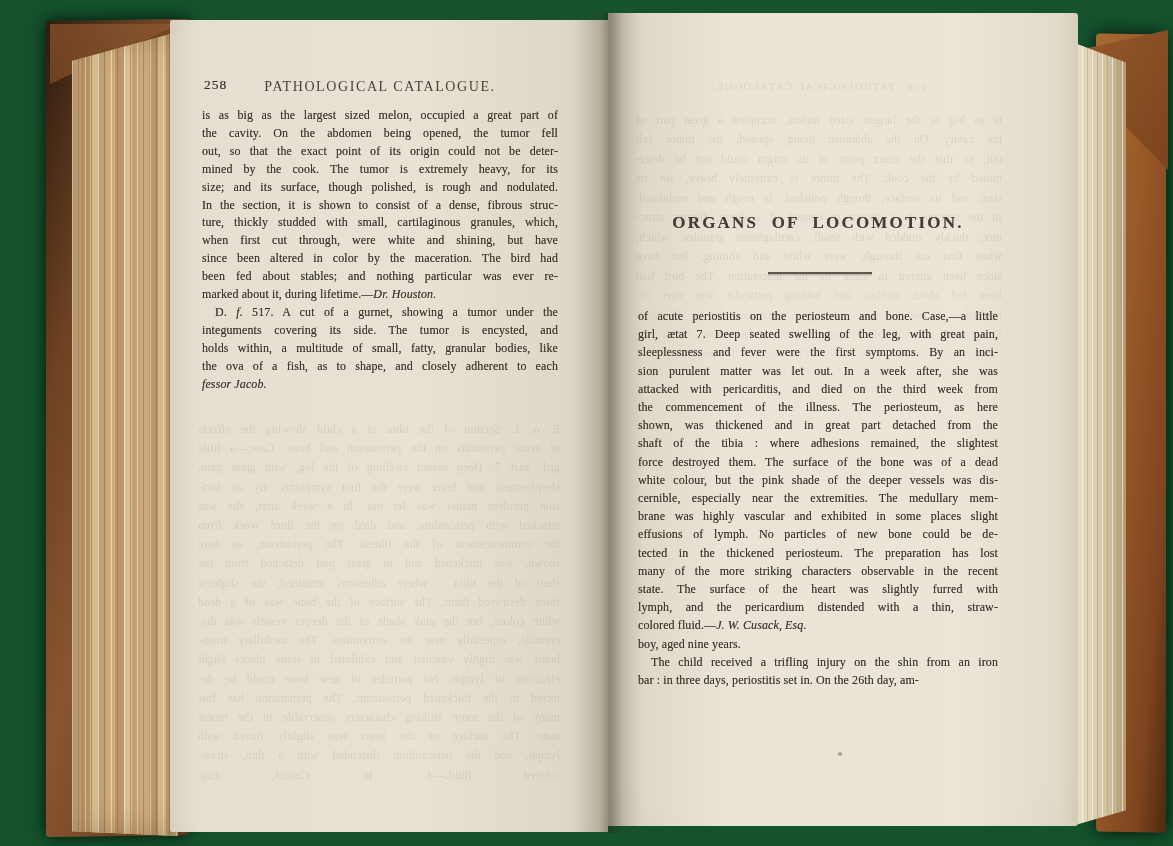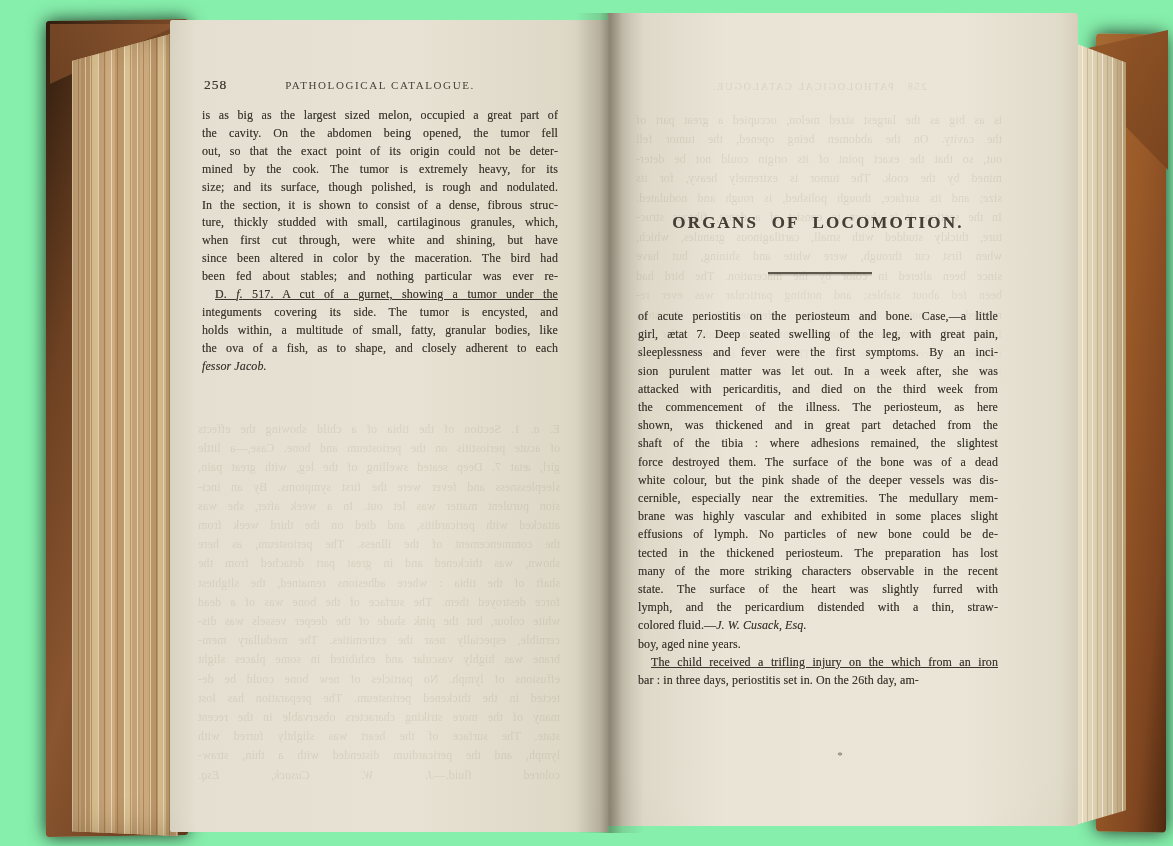--- a/index.html
+++ b/index.html
@@ -1,18 +1,18 @@
 <!DOCTYPE html>
 <html><head>
 <meta charset="utf-8">
 <style>
   html,body { margin:0; padding:0; background:#000; }
   .scene {
     position:relative; width:1173px; height:846px; overflow:hidden;
-    background:#86efac;
+    background:#14532d;
     font-family:"Liberation Serif","DejaVu Serif",serif;
   }
   
   .cover-left {
     position:absolute; left:46px; top:20px; width:142px; height:816px; z-index:1;
     background:linear-gradient(105deg,#2e1c0e 0%,#6d4122 28%,#8a5530 55%,#5f3619 100%);
     transform:skewY(-0.8deg); border-radius:3px;
     box-shadow:0 0 18px rgba(0,0,0,.8);
   }
   .cover-right {
@@ -64,27 +64,27 @@
       linear-gradient(to right,#c7c0ad 0%,#ddd7c7 5%,#e9e4d6 25%,#eae5d7 75%,#e1dbca 96%,#d5ceba 100%);
     border-radius:0 3px 3px 0;
   }
   .gutter {
     position:absolute; left:576px; top:13px; width:68px; height:820px; z-index:4; pointer-events:none;
     background:linear-gradient(to right, rgba(70,58,40,0) 0%, rgba(70,58,40,.18) 35%, rgba(42,34,22,.38) 50%, rgba(70,58,40,.16) 68%, rgba(70,58,40,0) 100%);
   }
   
   .page-head { position:absolute; top:57px; left:32px; width:356px; height:18px; color:#474239; }
   .page-num { position:absolute; left:2px; top:0; font-size:13.5px; letter-spacing:1px; }
-  .running-header { position:absolute; left:0; right:0; top:2px; text-align:center; font-size:11px; letter-spacing:1.6px; }
+  .running-header { position:absolute; left:0; right:0; top:2px; text-align:center; font-size:14px; letter-spacing:1.6px; }
   .body-text { color:#3a362d; text-shadow:0 0 .5px rgba(58,54,45,.55); }
   .body-left  { position:absolute; top:87px;  left:32px; width:356px; font-size:12px; line-height:17.9px; }
   .body-right { position:absolute; top:294px; left:30px; width:360px; font-size:12px; line-height:18.2px; }
   .tline { text-align:justify; text-align-last:justify; letter-spacing:.1px; }
   .tline.last { text-align-last:auto; }
-  .tline.ind { text-indent:13px;text-decoration:underline; }
+  .tline.ind { text-indent:13px; }
   .section-heading {
     position:absolute; top:200px; left:30px; width:360px; margin:0;
     text-align:center; font-size:17px; font-weight:700;
     letter-spacing:2.2px; word-spacing:7px; color:#443f36;
     text-shadow:0 0 .5px rgba(68,63,54,.5);
   }
   .rule { position:absolute; top:259px; left:160px; width:104px; height:1.6px; background:#5d574c; box-shadow:0 1.5px 0 rgba(93,87,76,.28); }
   .sig-mark { position:absolute; top:736px; left:222px; width:20px; text-align:center; font-size:11px; color:#5f584a; opacity:.85; }
   
   .bleed {
@@ -143,20 +143,21 @@
         <div class="tline">is as big as the largest sized melon, occupied a great part of</div>
         <div class="tline">the cavity. On the abdomen being opened, the tumor fell</div>
         <div class="tline">out, so that the exact point of its origin could not be deter-</div>
         <div class="tline">mined by the cook. The tumor is extremely heavy, for its</div>
         <div class="tline">size; and its surface, though polished, is rough and nodulated.</div>
         <div class="tline">In the section, it is shown to consist of a dense, fibrous struc-</div>
         <div class="tline">ture, thickly studded with small, cartilaginous granules, which,</div>
         <div class="tline">when first cut through, were white and shining, but have</div>
         <div class="tline">since been altered in color by the maceration. The bird had</div>
         <div class="tline">been fed about stables; and nothing particular was ever re-</div>
+        <div class="tline last">marked about it, during lifetime.—<i>Dr. Houston.</i></div>
         <div class="tline ind">D. <i>f.</i> 517. A cut of a gurnet, showing a tumor under the</div>
         <div class="tline">integuments covering its side. The tumor is encysted, and</div>
         <div class="tline">holds within, a multitude of small, fatty, granular bodies, like</div>
         <div class="tline">the ova of a fish, as to shape, and closely adherent to each</div>
         <div class="tline last"><i>fessor Jacob.</i></div>
       </div>
   </div>
 
   <div class="page page-right">
     <div class="bleed bleed-right" id="bleed-right">
@@ -194,20 +195,20 @@
         <div class="tline">white colour, but the pink shade of the deeper vessels was dis-</div>
         <div class="tline">cernible, especially near the extremities. The medullary mem-</div>
         <div class="tline">brane was highly vascular and exhibited in some places slight</div>
         <div class="tline">effusions of lymph. No particles of new bone could be de-</div>
         <div class="tline">tected in the thickened periosteum. The preparation has lost</div>
         <div class="tline">many of the more striking characters observable in the recent</div>
         <div class="tline">state. The surface of the heart was slightly furred with</div>
         <div class="tline">lymph, and the pericardium distended with a thin, straw-</div>
         <div class="tline last">colored fluid.—<i>J. W. Cusack, Esq.</i></div>
         <div class="tline last">boy, aged nine years.</div>
-        <div class="tline ind">The child received a trifling injury on the which from an iron</div>
+        <div class="tline ind">The child received a trifling injury on the shin from an iron</div>
         <div class="tline last">bar : in three days, periostitis set in. On the 26th day, am-</div>
       </div>
     <div class="sig-mark">*</div>
   </div>
 
   <div class="gutter"></div>
 </div>
 
 </body></html>

